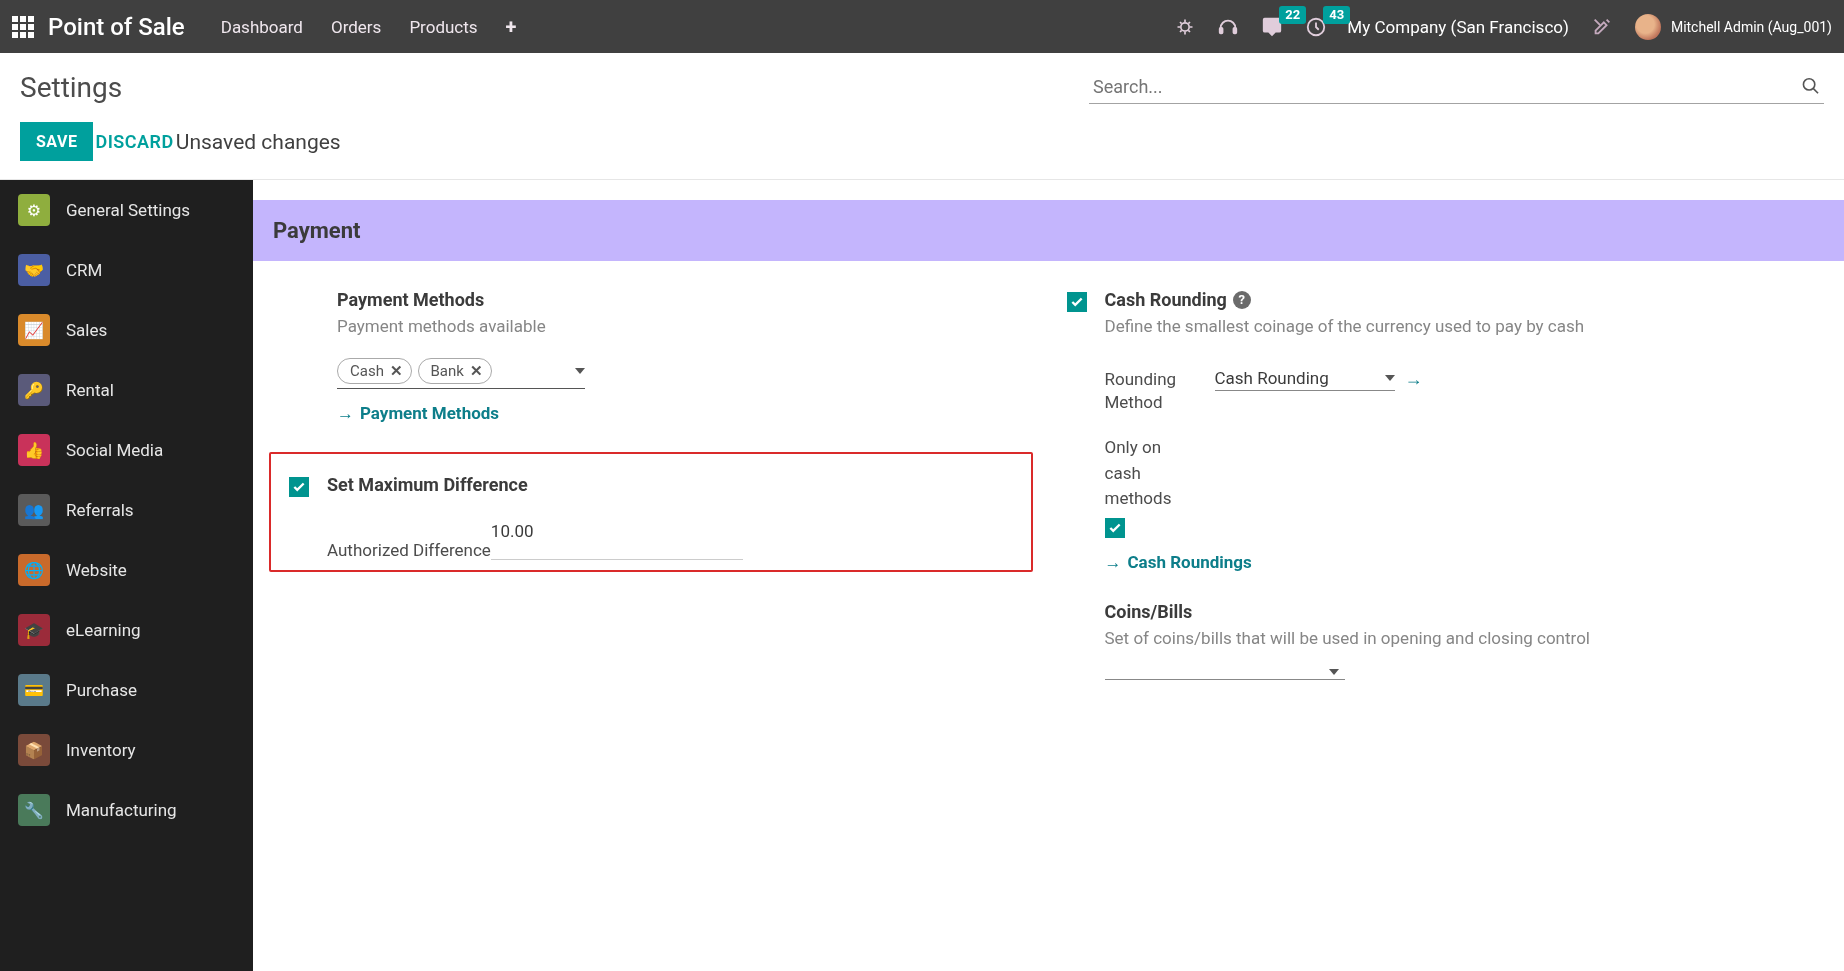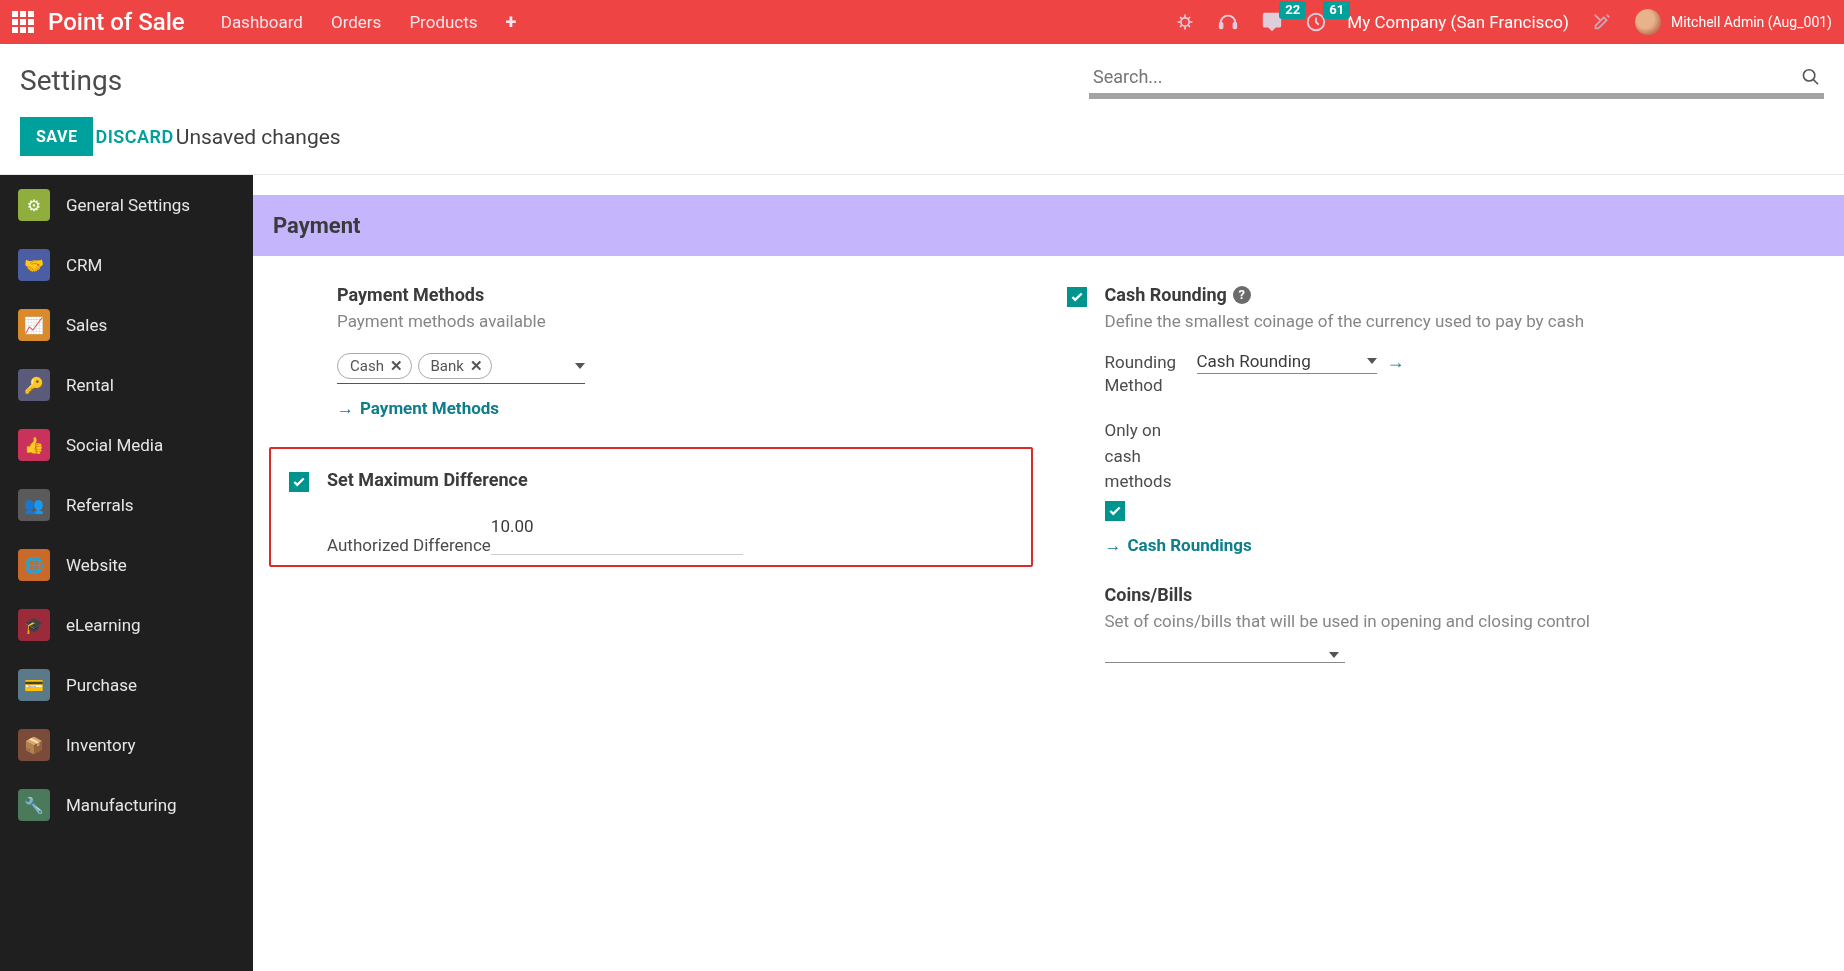--- a/index.html
+++ b/index.html
@@ -1,36 +1,36 @@
 <!DOCTYPE html>
 <html><head>
 <meta charset="utf-8">
 <style>
 * { margin:0; padding:0; box-sizing:border-box; font-family:-apple-system,BlinkMacSystemFont,"Segoe UI",Roboto,Helvetica,Arial,sans-serif; }
 body { background:#fff; color:#4c4c4c; font-size:15px; }
 
 
-.topbar { display:flex; align-items:center; background:#ef4444; color:#fff; height:44px; padding:16px 12px; }
+.topbar { display:flex; align-items:center; background:#404040; color:#fff; height:53px; padding:16px 12px; }
 .topbar .apps-icon { width:22px; height:22px; display:grid; grid-template-columns:repeat(3,1fr); grid-template-rows:repeat(3,1fr); gap:2px; margin-right:14px; cursor:pointer; }
 .topbar .apps-icon span { background:#fff; }
 .topbar .brand { font-size:24px; font-weight:500; color:#fff; margin-right:36px; }
 .topbar .menu-item { font-size:17px; color:#efe6ed; margin-right:28px; cursor:pointer; }
 .topbar .plus { font-size:20px; font-weight:700; color:#efe6ed; cursor:pointer; }
 .topbar .spacer { flex:1; }
 .topbar .sysicon { color:#e0cddb; margin-left:22px; cursor:pointer; position:relative; }
 .badge { background:#00A09D; color:#fff; font-size:13px; font-weight:700; padding:1px 6px 2px; border-radius:3px; position:absolute; top:-10px; left:18px; }
 .topbar .company { font-size:17px; color:#fff; margin-left:20px; cursor:pointer; }
 .topbar .avatar { width:26px; height:26px; border-radius:50%; background:radial-gradient(circle at 40% 40%,#e8b38a 40%,#c0765c 70%); margin-left:22px; margin-right:10px; }
 .topbar .username { font-size:14px; color:#fff; }
 
 
 .subheader { padding:18px 20px 0 20px; }
 .subheader-row1 { display:flex; align-items:center; }
 .page-title { font-size:28px; color:#4c4c4c; }
-.search-wrap { margin-left:auto; width:735px; display:flex; align-items:center; border-bottom:6px solid #a3a3a3; padding:4px 4px 6px; }
+.search-wrap { margin-left:auto; width:735px; display:flex; align-items:center; border-bottom:1px solid #a3a3a3; padding:4px 4px 6px; }
 .search-input { border:none; outline:none; font-size:18px; width:100%; color:#888; }
 .search-icon { width:20px; height:20px; }
 
 .subheader-row2 { display:flex; align-items:center; gap:2px; margin-top:18px; padding-bottom:18px; }
 .btn-save { background:#00A09D; color:#fff; border:none; padding:10px 16px; font-size:16px; font-weight:700; letter-spacing:0.5px; cursor:pointer; }
 .btn-discard { background:none; border:none; color:#00A09D; font-size:18px; font-weight:600; cursor:pointer; letter-spacing:0.5px; }
 .unsaved { color:#404040; font-size:21px; }
 
 .divider { height:1px; background:#e6e6e6; }
 
@@ -58,21 +58,21 @@
 .setting-desc { font-size:17px; color:#868686; line-height:1.5; }
 
 .tags-row { display:flex; align-items:center; gap:6px; margin-top:18px; border-bottom:1px solid #555; width:248px; padding-bottom:4px; }
 .tag { border:1px solid #aaa; border-radius:14px; padding:3px 8px 3px 12px; font-size:15px; color:#555; display:flex; align-items:center; gap:6px; }
 .tag .x { font-weight:700; cursor:pointer; color:#555; }
 .tags-row .caret { margin-left:auto; }
 
 .link-row { display:flex; align-items:center; gap:6px; color:#0d7e8a; font-size:17px; font-weight:700; margin-top:14px; cursor:pointer; }
 .link-row .arrow { font-weight:900; }
 
-.field-row { display:flex; align-items:flex-start; gap:2px; margin-top:16px; }
+.field-row { display:flex; align-items:flex-start; gap:20px; margin-top:28px; }
 .field-label { font-size:17px; color:#4c4c4c; width:90px; line-height:1.4; }
 .field-input-wrap { display:flex; align-items:center; gap:8px; border-bottom:1px solid #888; width:180px; padding-bottom:2px; }
 .field-value { font-size:17px; color:#3b3b3b; flex:1; }
 .caret { width:0; height:0; border-left:5px solid transparent; border-right:5px solid transparent; border-top:6px solid #555; cursor:pointer; }
 .ext-arrow { color:#0d7e8a; font-size:18px; font-weight:900; cursor:pointer; }
 
 .highlight-box { border:2px solid #da2a2a; border-radius:2px; padding:20px 18px 10px 18px; margin-left:-30px; margin-right:10px; }
 
 .authdiff-row { display:flex; align-items:flex-end; margin-top:26px; }
 .authdiff-label { font-size:17px; color:#4c4c4c; }
@@ -120,21 +120,21 @@
     <svg width="22" height="22" viewBox="0 0 24 24" fill="#e0cddb">
         <path d="M20 2H4a2 2 0 00-2 2v12a2 2 0 002 2h4l4 4 4-4h4a2 2 0 002-2V4a2 2 0 00-2-2z"></path>
       </svg>
     <span class="badge">22</span>
   </div>
   <div class="sysicon">
     <svg width="22" height="22" viewBox="0 0 24 24" fill="none" stroke="#e0cddb" stroke-width="2">
         <circle cx="12" cy="12" r="9"></circle>
         <path d="M12 7v5l3 3"></path>
       </svg>
-    <span class="badge">61</span>
+    <span class="badge">43</span>
   </div>
   <div class="company">My Company (San Francisco)</div>
   <div class="sysicon">
     <svg width="22" height="22" viewBox="0 0 24 24" fill="none" stroke="#c4a9bd" stroke-width="2">
         <path d="M14 7l3 3-9 9H5v-3l9-9zM17 4l3 3"></path>
         <path d="M4 4l6 6"></path>
       </svg>
   </div>
   <div class="avatar"></div>
   <div class="username">Mitchell Admin (Aug_001)</div>

